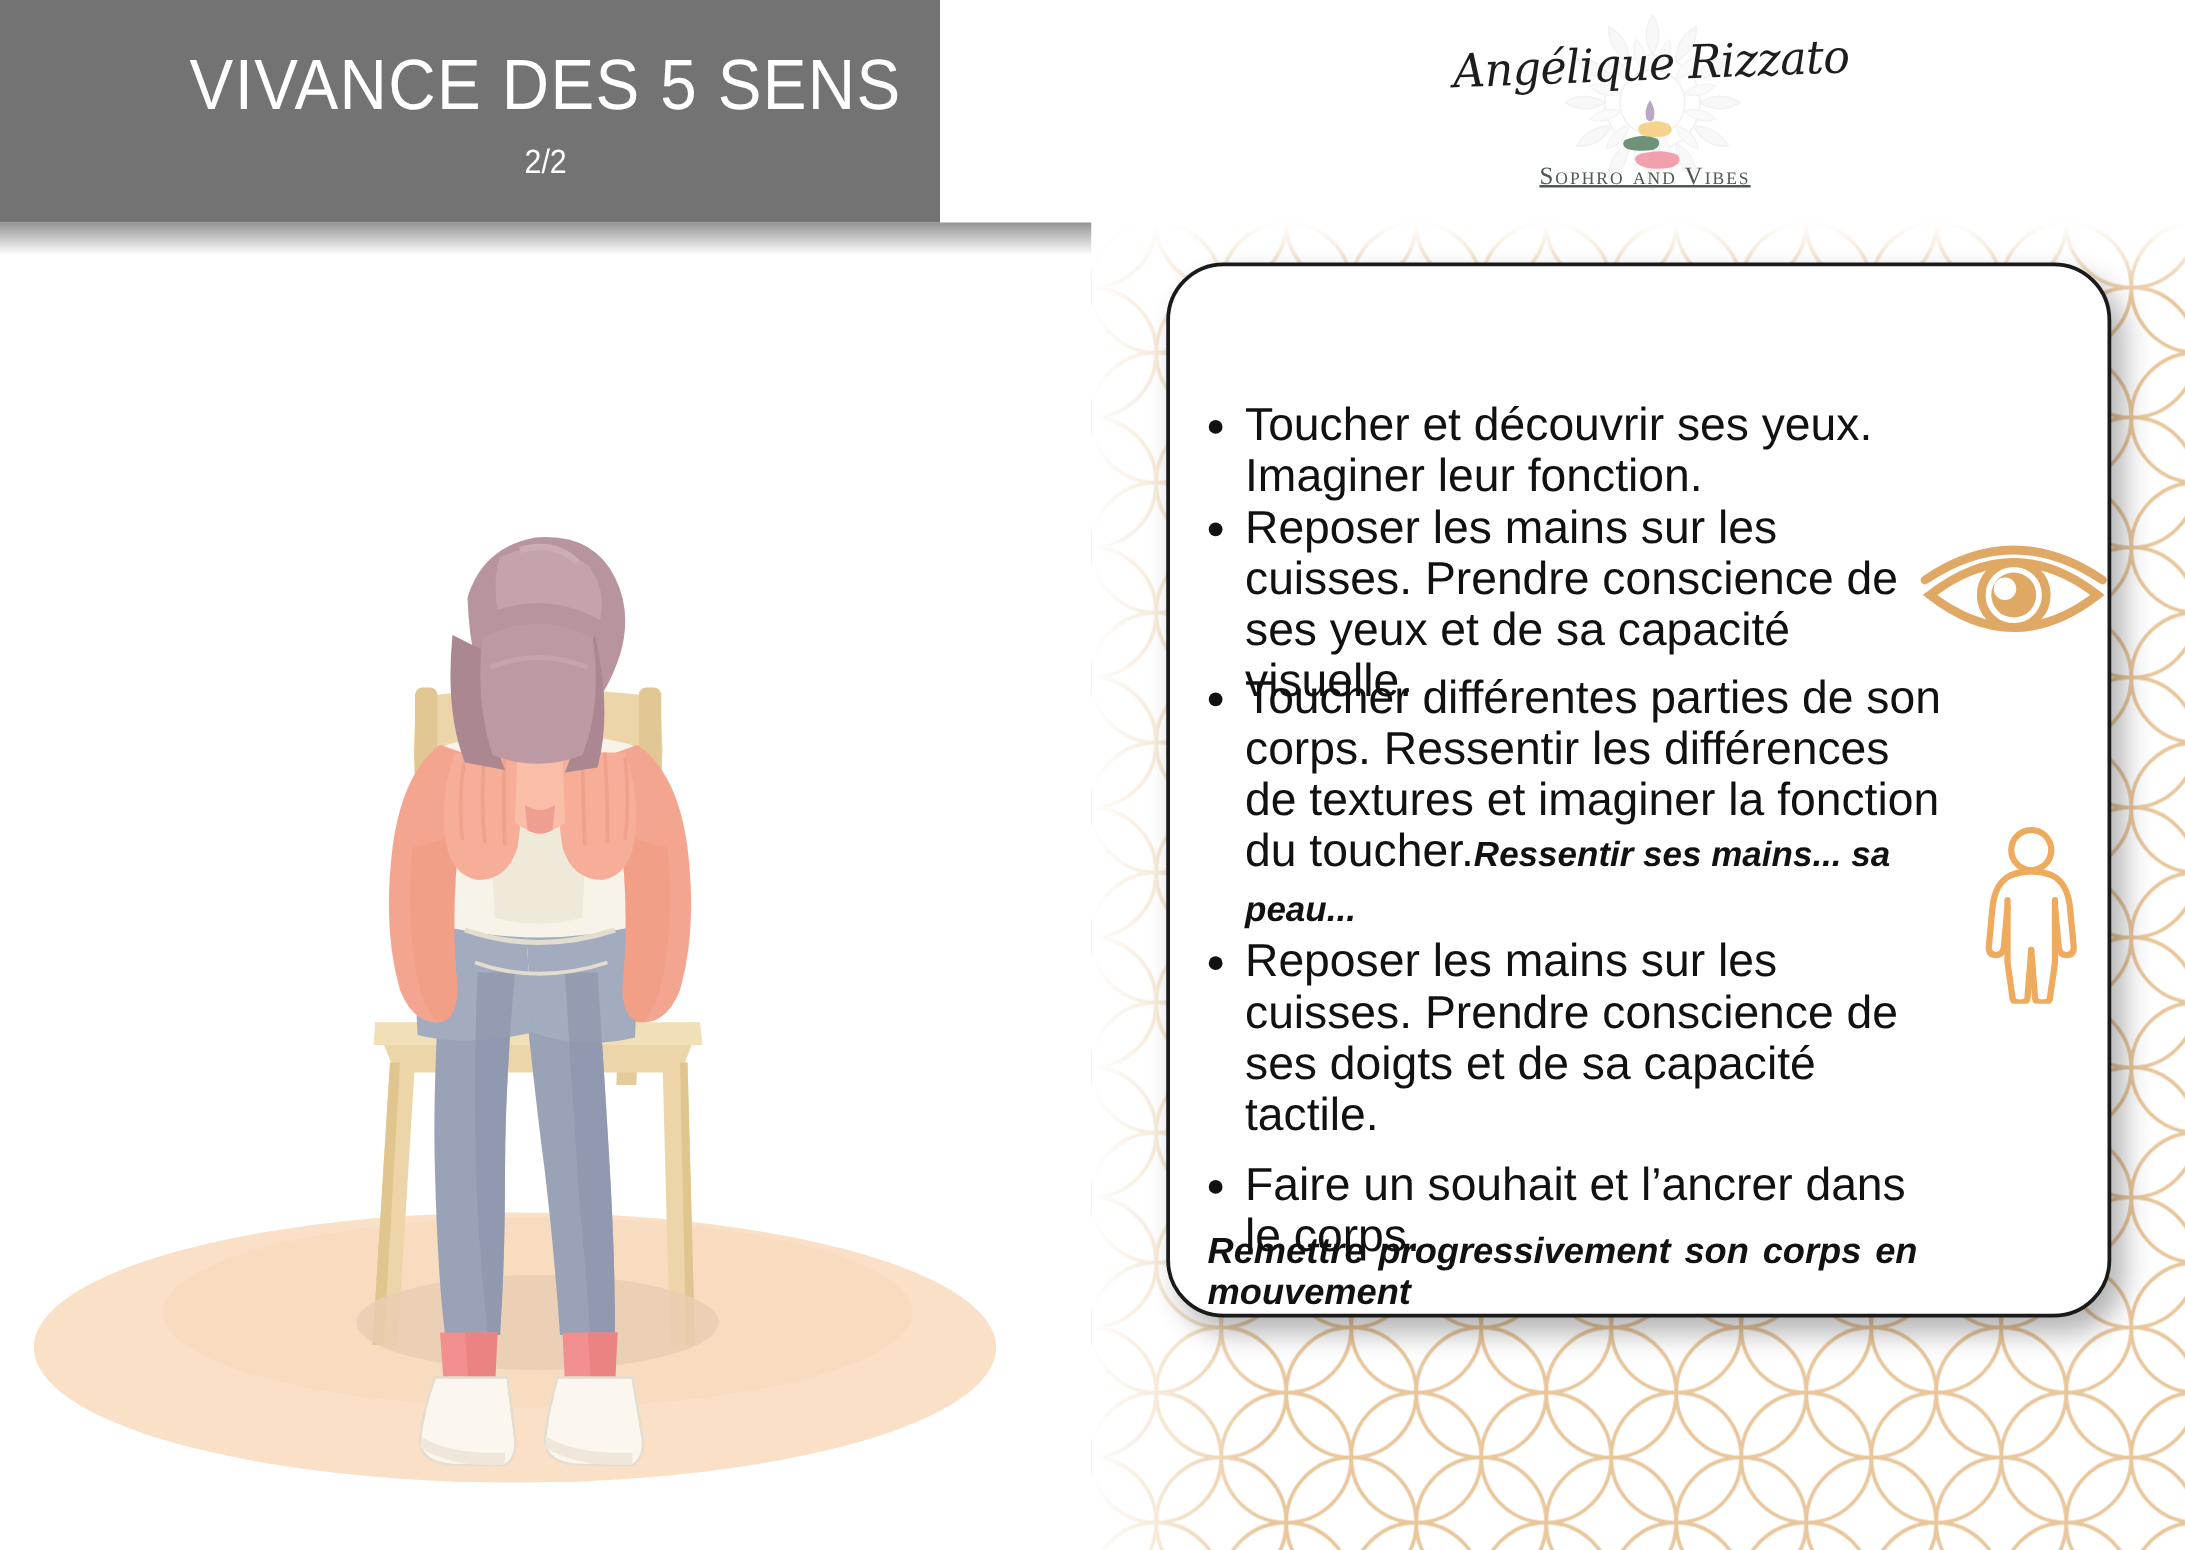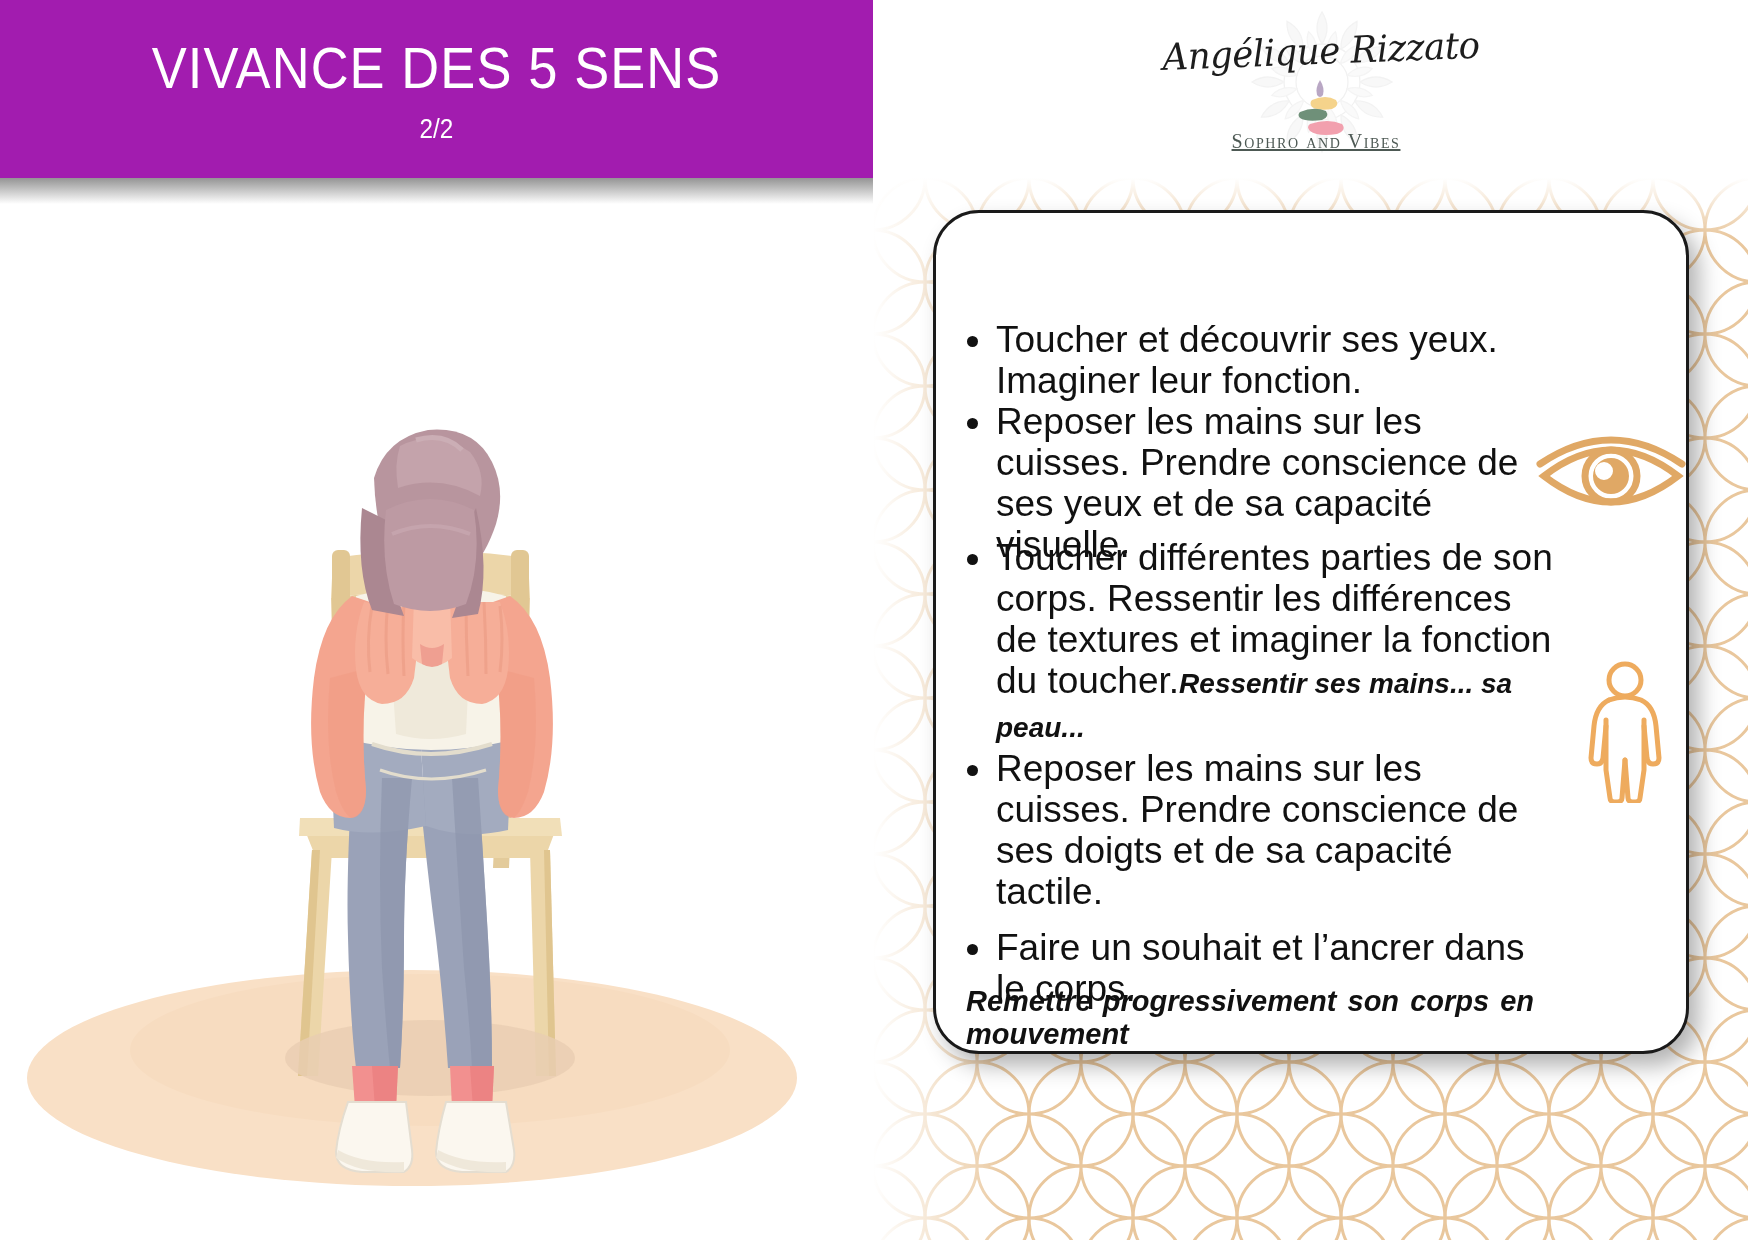--- a/index.html
+++ b/index.html
@@ -18,23 +18,23 @@
     width: 1748px;
     height: 1240px;
     background: #ffffff;
     overflow: hidden;
   }
 
   
   #header-band {
     position: absolute;
     left: 0; top: 0;
-    width: 873px;
+    width: 752px;
     height: 178px;
-    background: #a21caf;
+    background: #737373;
     z-index: 6;
   }
 
   #header-title {
     position: absolute;
     left: 0;
     top: 40px;
     width: 873px;
     text-align: center;
     color: #ffffff;

